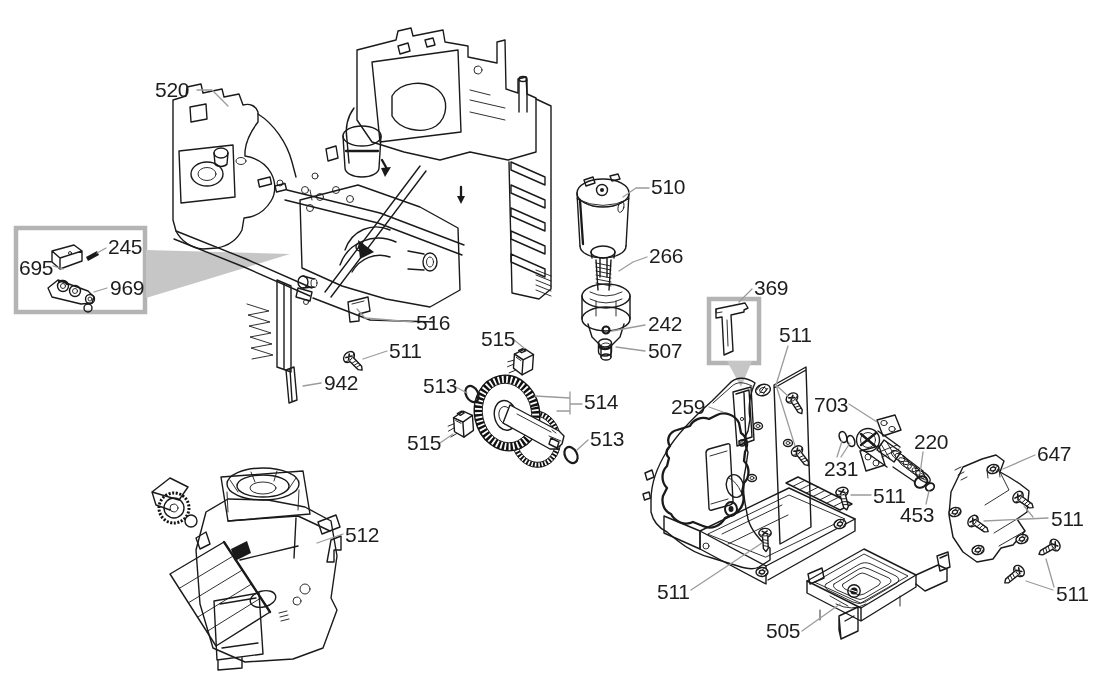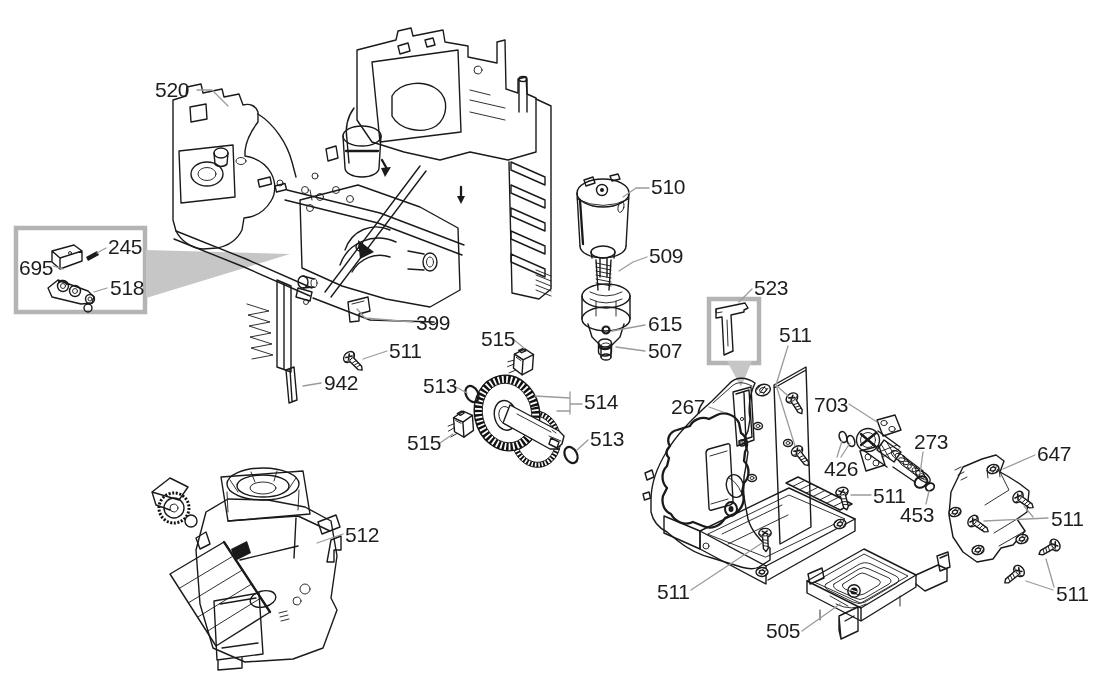--- a/index.html
+++ b/index.html
@@ -363,40 +363,40 @@
     <path d="M1048,518 L984,521 M1033,517 L1024,506"></path>
     <path d="M1054,587 L1046,559 M1053,590 L1026,581"></path>
     <path d="M802,631 L840,604"></path>
     <path d="M691,590 L762,543"></path>
   </g>
 </svg>
 
   <div class="lbl" style="left:155px;top:79px">520</div>
   <div class="lbl" style="left:108px;top:236px">245</div>
   <div class="lbl" style="left:19px;top:257px">695</div>
-  <div class="lbl" style="left:110px;top:277px">518</div>
-  <div class="lbl" style="left:416px;top:312px">399</div>
+  <div class="lbl" style="left:110px;top:277px">969</div>
+  <div class="lbl" style="left:416px;top:312px">516</div>
   <div class="lbl" style="left:389px;top:340px">511</div>
   <div class="lbl" style="left:481px;top:328px">515</div>
   <div class="lbl" style="left:324px;top:372px">942</div>
   <div class="lbl" style="left:423px;top:375px">513</div>
   <div class="lbl" style="left:584px;top:391px">514</div>
   <div class="lbl" style="left:407px;top:432px">515</div>
   <div class="lbl" style="left:590px;top:428px">513</div>
   <div class="lbl" style="left:345px;top:524px">512</div>
   <div class="lbl" style="left:651px;top:176px">510</div>
-  <div class="lbl" style="left:649px;top:245px">509</div>
-  <div class="lbl" style="left:648px;top:313px">615</div>
+  <div class="lbl" style="left:649px;top:245px">266</div>
+  <div class="lbl" style="left:648px;top:313px">242</div>
   <div class="lbl" style="left:648px;top:340px">507</div>
-  <div class="lbl" style="left:754px;top:277px">523</div>
+  <div class="lbl" style="left:754px;top:277px">369</div>
   <div class="lbl" style="left:779px;top:324px">511</div>
-  <div class="lbl" style="left:671px;top:396px">267</div>
+  <div class="lbl" style="left:671px;top:396px">259</div>
   <div class="lbl" style="left:814px;top:394px">703</div>
-  <div class="lbl" style="left:824px;top:458px">426</div>
-  <div class="lbl" style="left:914px;top:431px">273</div>
+  <div class="lbl" style="left:824px;top:458px">231</div>
+  <div class="lbl" style="left:914px;top:431px">220</div>
   <div class="lbl" style="left:873px;top:485px">511</div>
   <div class="lbl" style="left:900px;top:504px">453</div>
   <div class="lbl" style="left:1037px;top:443px">647</div>
   <div class="lbl" style="left:1051px;top:508px">511</div>
   <div class="lbl" style="left:1056px;top:583px">511</div>
   <div class="lbl" style="left:766px;top:620px">505</div>
   <div class="lbl" style="left:657px;top:581px">511</div>
 </div>
 
 </body></html>

